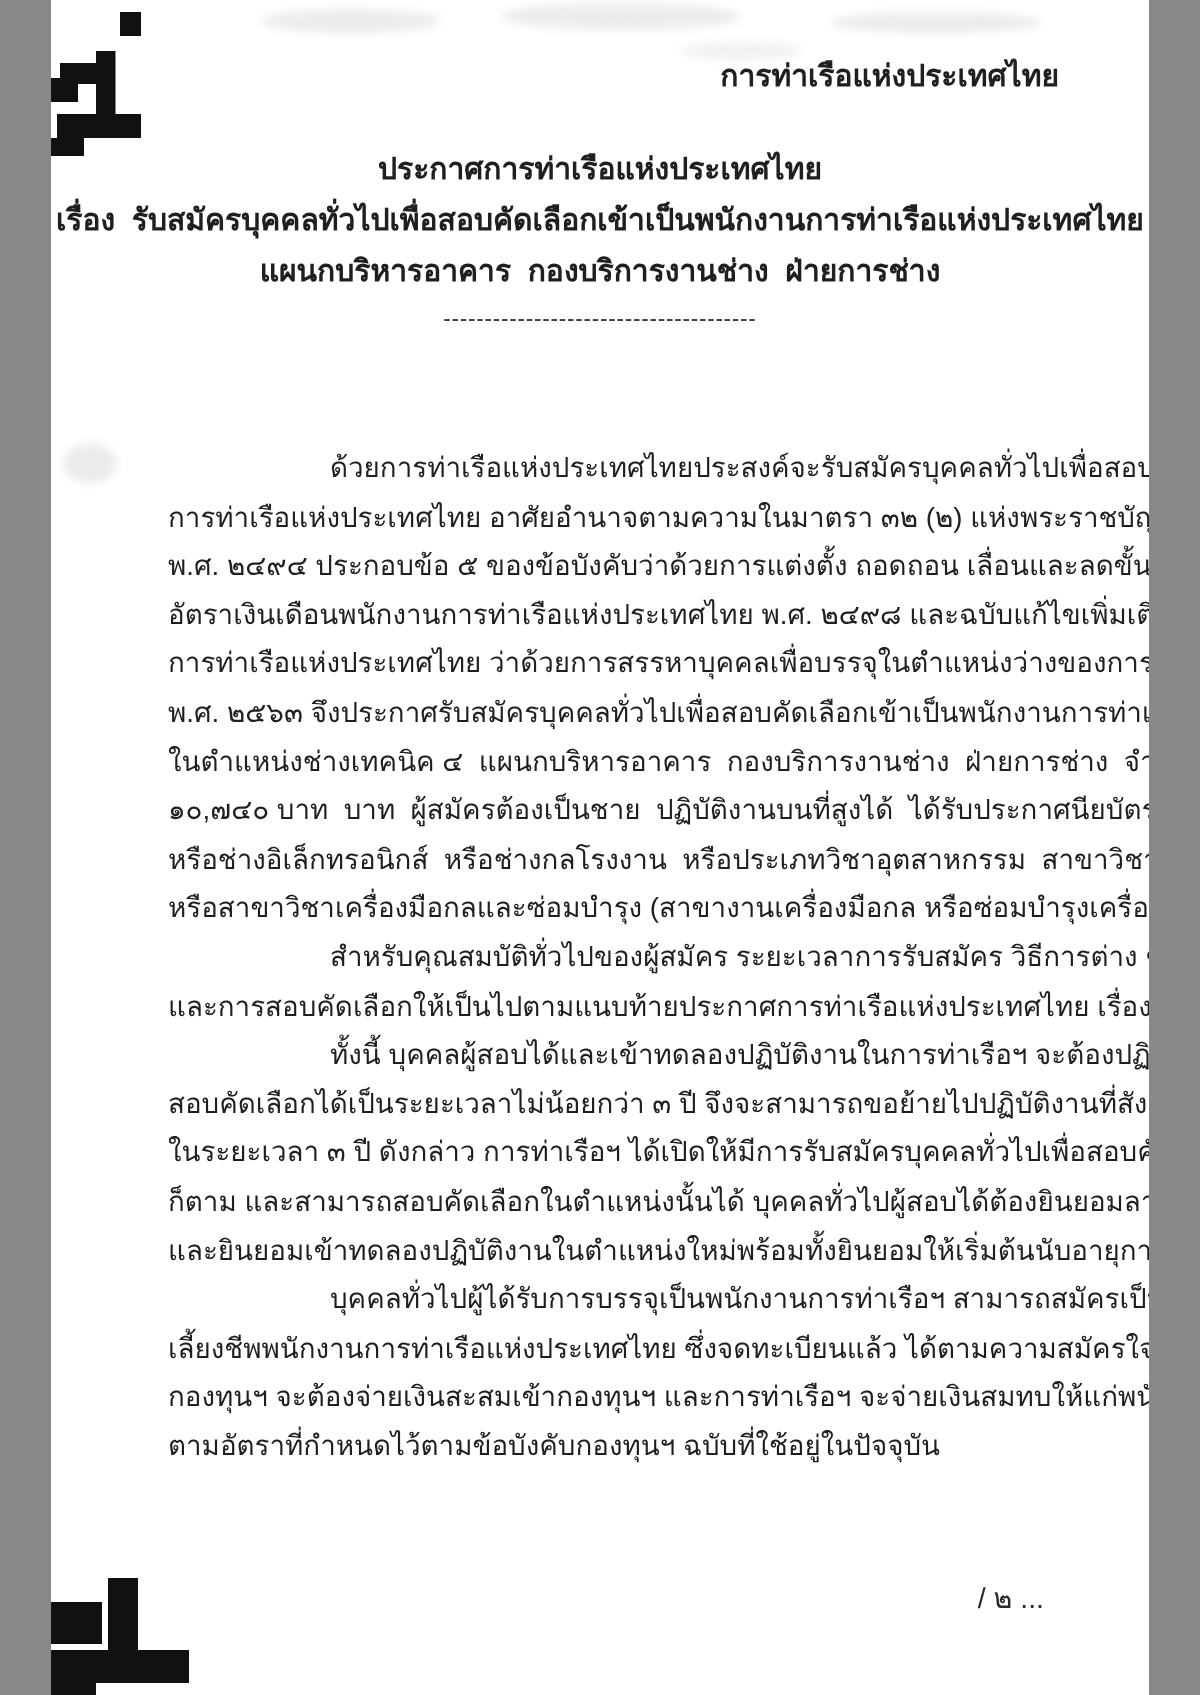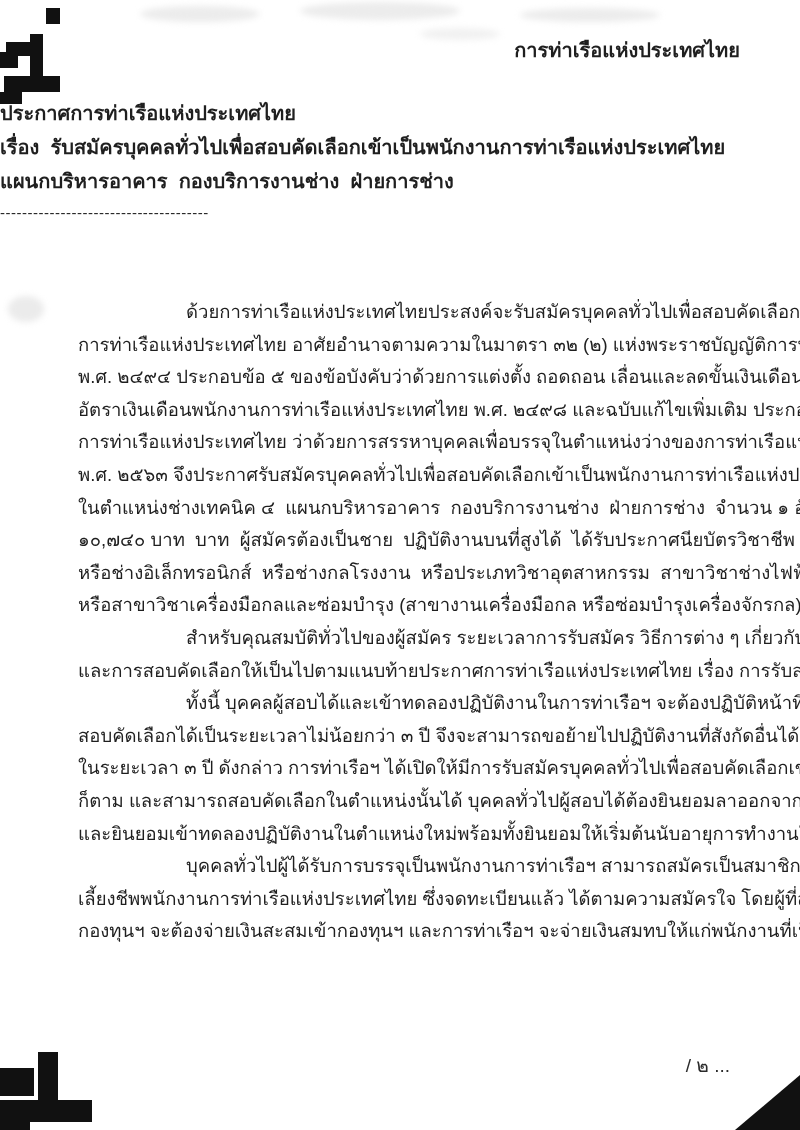--- a/index.html
+++ b/index.html
@@ -1,32 +1,33 @@
 <!DOCTYPE html>
 <html lang="th"><head>
 <meta charset="utf-8">
 <style>
   html,body{margin:0;padding:0;background:#888;}
   .page{
     position:relative;
-    width:800px;height:1130px;
+    width:732px;height:1130px;
     background:var(--paper,#fff);
     color:var(--ink,#1f1f1f);
     font-family:"Liberation Sans","DejaVu Sans",sans-serif;
     overflow:hidden;
     margin:0 auto;
   }
   
   .org-header{
     position:absolute;top:34px;right:60px;
     font-size:20px;font-weight:bold;white-space:pre;
   }
   
   .title-block{
     position:absolute;top:96px;left:0;width:100%;
+    text-align:center;
   }
   .title-line{
     line-height:34px;font-size:20px;font-weight:bold;white-space:pre;
   }
   .separator{
     margin-top:6px;
     font-size:15px;letter-spacing:.5px;color:#2a2a2a;
     line-height:18px;white-space:pre;
   }
   
@@ -104,17 +105,18 @@
 
     <div class="ln indent">ทั้งนี้ บุคคลผู้สอบได้และเข้าทดลองปฏิบัติงานในการท่าเรือฯ จะต้องปฏิบัติหน้าที่ในตำแหน่งที่</div>
     <div class="ln">สอบคัดเลือกได้เป็นระยะเวลาไม่น้อยกว่า ๓ ปี จึงจะสามารถขอย้ายไปปฏิบัติงานที่สังกัดอื่นได้ เว้นแต่</div>
     <div class="ln">ในระยะเวลา ๓ ปี ดังกล่าว การท่าเรือฯ ได้เปิดให้มีการรับสมัครบุคคลทั่วไปเพื่อสอบคัดเลือกเข้าดำรงตำแหน่งใด</div>
     <div class="ln">ก็ตาม และสามารถสอบคัดเลือกในตำแหน่งนั้นได้ บุคคลทั่วไปผู้สอบได้ต้องยินยอมลาออกจากตำแหน่งเดิม</div>
     <div class="ln">และยินยอมเข้าทดลองปฏิบัติงานในตำแหน่งใหม่พร้อมทั้งยินยอมให้เริ่มต้นนับอายุการทำงานใหม่</div>
 
     <div class="ln indent">บุคคลทั่วไปผู้ได้รับการบรรจุเป็นพนักงานการท่าเรือฯ สามารถสมัครเป็นสมาชิกกองทุนสำรอง</div>
     <div class="ln">เลี้ยงชีพพนักงานการท่าเรือแห่งประเทศไทย ซึ่งจดทะเบียนแล้ว ได้ตามความสมัครใจ โดยผู้ที่สมัครเป็นสมาชิก</div>
     <div class="ln">กองทุนฯ จะต้องจ่ายเงินสะสมเข้ากองทุนฯ และการท่าเรือฯ จะจ่ายเงินสมทบให้แก่พนักงานที่เป็นสมาชิก</div>
+    <div class="ln">ตามอัตราที่กำหนดไว้ตามข้อบังคับกองทุนฯ ฉบับที่ใช้อยู่ในปัจจุบัน</div>
   </div>
 
   <div class="page-marker">/ ๒ ...</div>
 
 </div>
 
 </body></html>

